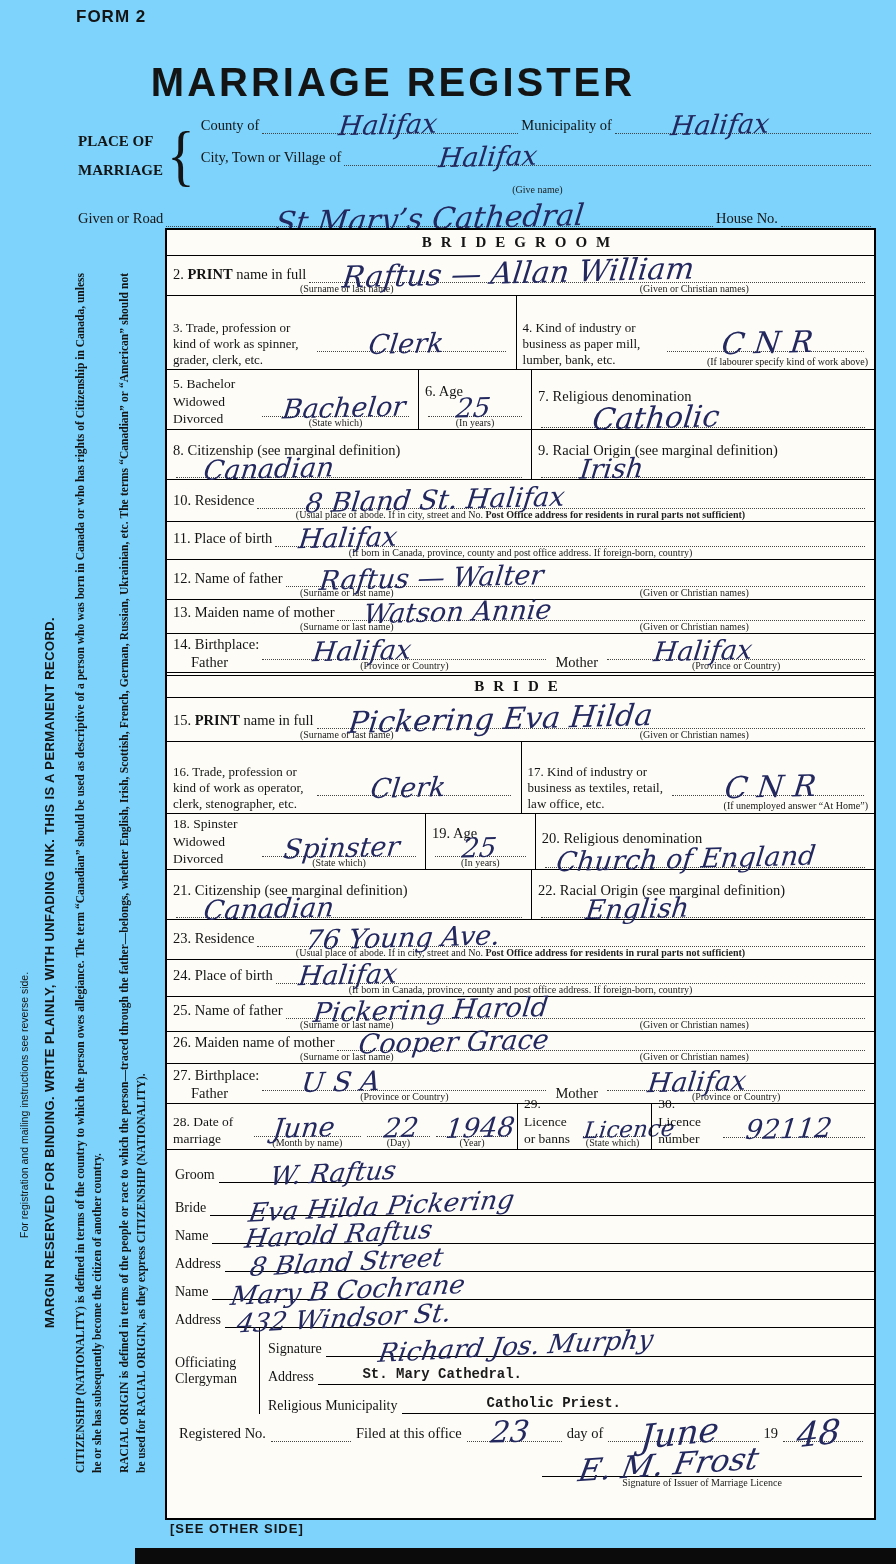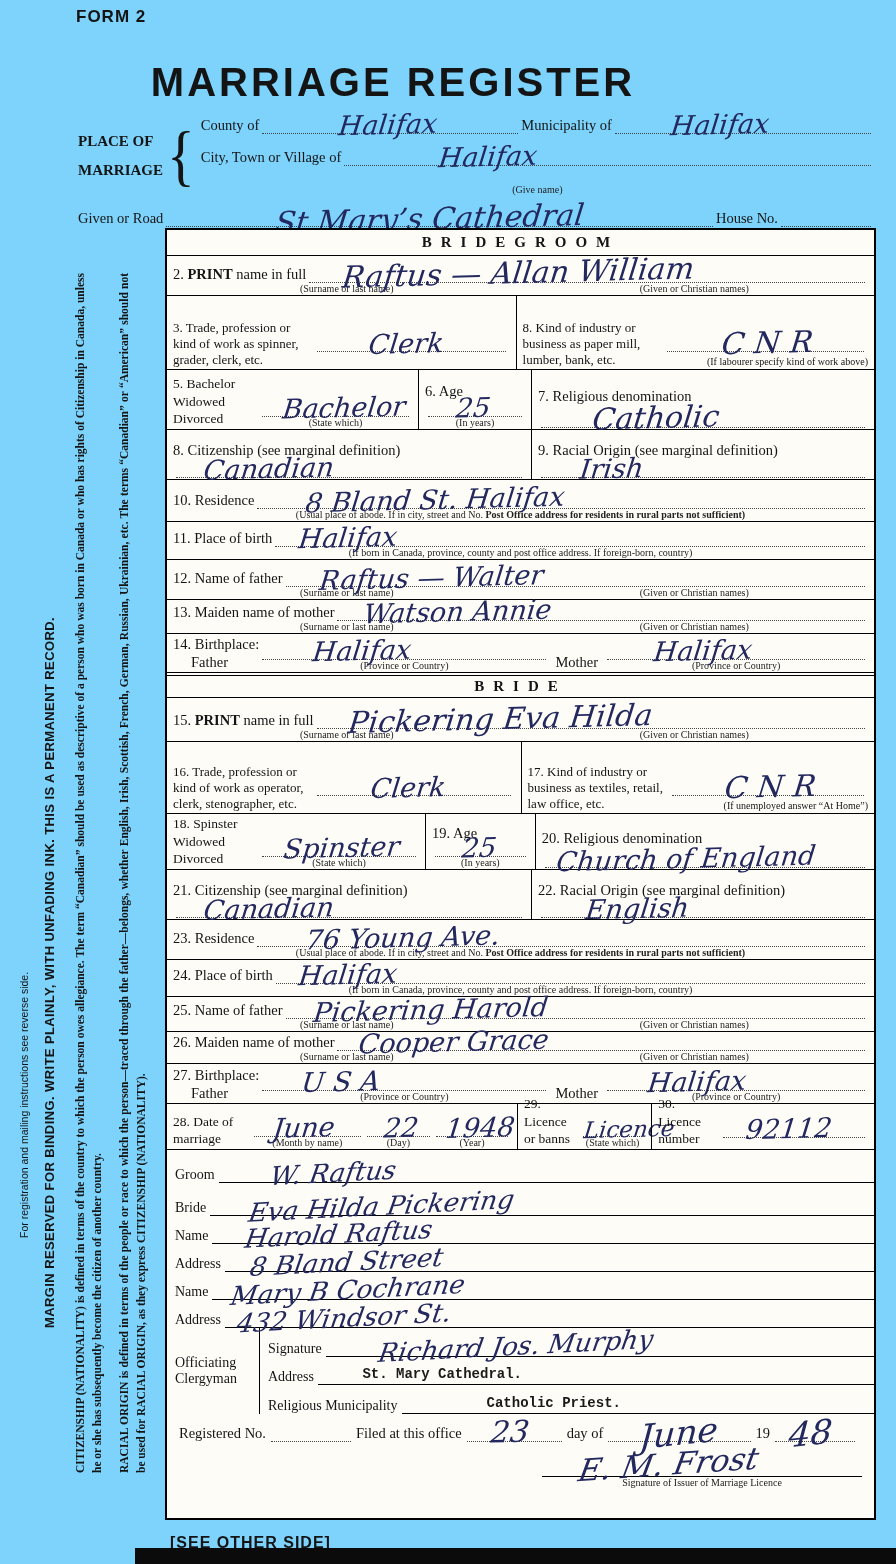--- a/index.html
+++ b/index.html
@@ -81,31 +81,31 @@
   .sigl{flex:0 0 93px;padding:4px 2px 4px 8px;display:flex;flex-direction:column;justify-content:center;
     font-size:14px;border-right:1px solid #000;box-sizing:border-box;}
   .sigr{flex:1;display:flex;flex-direction:column;}
   .sigline{flex:1;display:flex;align-items:flex-end;padding:0 0 0 8px;}
   .sigline .sl{font-size:14px;margin-right:4px;white-space:nowrap;}
   .fillsolid{flex:1;border-bottom:1.4px solid #000;position:relative;height:6px;}
   .fillsolid .hw{position:absolute;bottom:-3px;left:12%;}
   .fillsolid .type{position:absolute;bottom:2px;left:10%;}
   .certify{padding:3px 6px 2px 16px;font-size:14.5px;display:flex;align-items:center;}
   
-  .filed{align-items:flex-end;padding:0 16px 8px 10px;}
+  .filed{align-items:flex-end;padding:0 8px 8px 10px;}
   .filed .q{margin:0 2px;}
   .w80{flex:0 0 80px;}
   .w95{flex:0 0 95px;}
   .grow{flex:1;}
   .issuerrow{justify-content:flex-end;padding:2px 12px 6px 0;align-items:flex-end;}
   .issuerbox{width:320px;display:flex;flex-direction:column;}
   .issuerbox .fillsolid{height:26px;}
   
-  .seeother{position:absolute;left:170px;bottom:12px;font-family:"Liberation Sans",sans-serif;
-    font-weight:bold;font-size:16px;letter-spacing:1px;}
+  .seeother{position:absolute;left:170px;bottom:28px;font-family:"Liberation Sans",sans-serif;
+    font-weight:bold;font-size:13px;letter-spacing:1px;}
   .botbar{position:absolute;left:135px;right:0;bottom:0;height:16px;background:#0b0b0b;}
 </style>
 </head>
 <body>
 
 <div class="page">
 
   <div class="form-no">FORM 2</div>
   <div class="title">MARRIAGE REGISTER</div>
 
@@ -176,21 +176,21 @@
       </div>
 
       <div class="tr" style="height:74px">
         <div class="td hrow" style="flex:0 0 49.3%">
           <div class="q wlab">3.  Trade, profession or kind of work as spinner, grader, clerk, etc.</div>
           <div class="dotarea">
               <span class="hw lg">Clerk</span>
             </div>
         </div>
         <div class="td hrow" style="flex:1">
-          <div class="q wlab">8.  Kind of industry or business as paper mill, lumber, bank, etc.</div>
+          <div class="q wlab">4.  Kind of industry or business as paper mill, lumber, bank, etc.</div>
           <div class="dotarea">
               <span class="hw xl">C N R</span>
             </div>
           <div class="fnote">(If labourer specify kind of work above)</div>
         </div>
       </div>
 
       <div class="tr" style="height:60px">
         <div class="td hrow" style="flex:0 0 35.5%">
           <div class="q labblk" style="width:86px;white-space:normal">5.  Bachelor Widowed Divorced</div>

